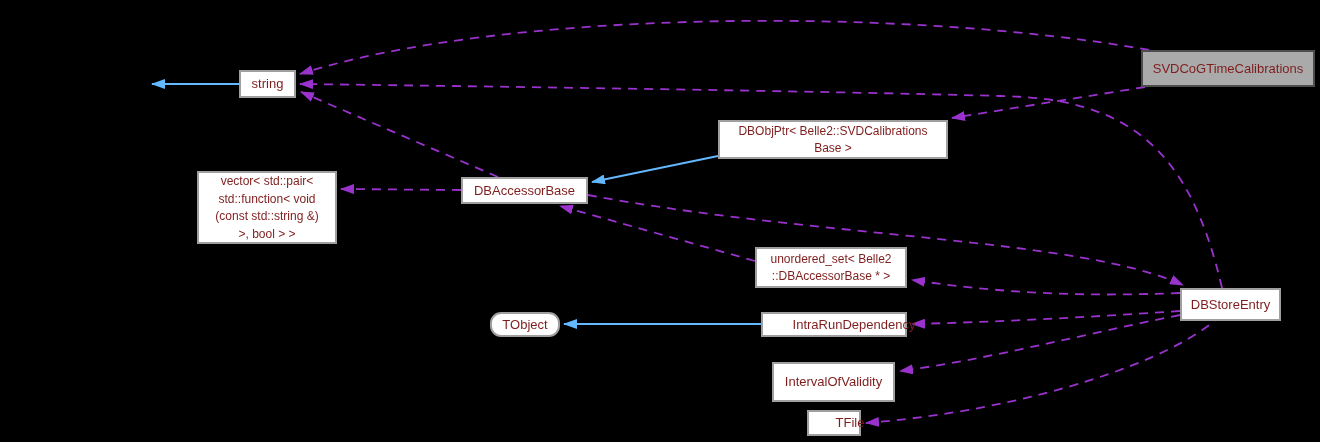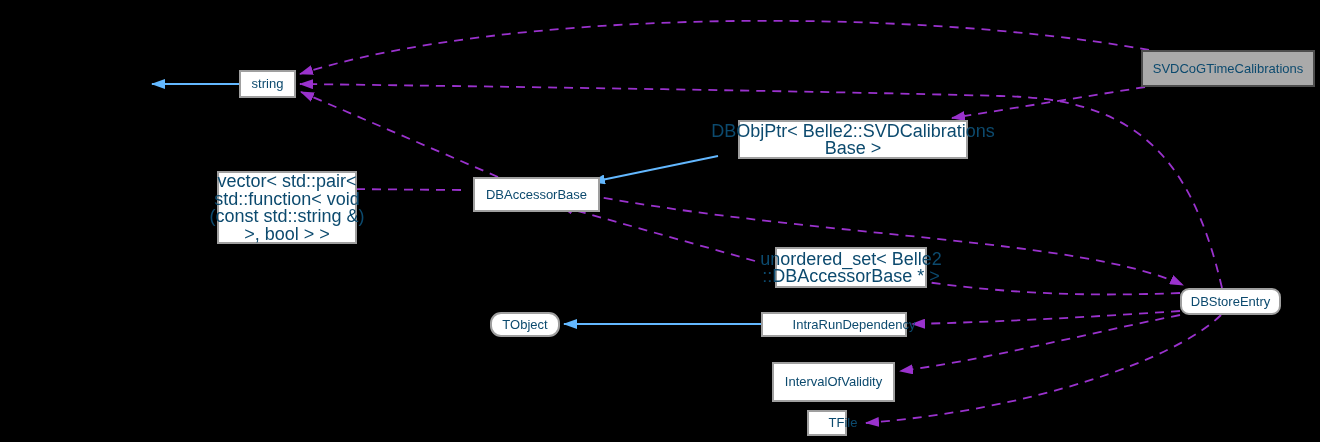--- a/index.html
+++ b/index.html
@@ -12,48 +12,48 @@
   }
   #edge-layer{position:absolute;left:0;top:0;width:1320px;height:442px;}
   .edge{fill:none;stroke-width:1.8px;}
   .edge-usage{stroke:#9a32cd;stroke-dasharray:9 7;}
   .edge-inherit{stroke:#63b8ff;}
   .node{
     position:absolute;
     box-sizing:border-box;
     background:#ffffff;
     border:2px solid #9f9f9f;
-    color:#0c4a6e;
+    color:#7f1d1d;
     display:flex;
     flex-direction:column;
     align-items:center;
     justify-content:center;
     text-align:center;
     font-size:13px;
     line-height:16px;
   }
   .node span{display:block;white-space:nowrap;}
-  .node.multiline{font-size:18px;line-height:16.5px;margin-left:20px;}
+  .node.multiline{font-size:12px;line-height:16.5px;}
   .node.highlight{
     background:#aaaaaa;
     border:2px solid #4d4d4d;
   }
   
   #node-basic-string      {left:6px;   top:70px;  width:142px; height:28px;}
   #node-string            {left:239px; top:70px;  width:57px;  height:28px;}
   #node-svdcog            {left:1141px;top:50px;  width:174px; height:37px;}
   #node-dbobjptr          {left:718px; top:120px; width:230px; height:39px;}
   #node-vector-callbacks  {left:197px; top:171px; width:140px; height:73px;justify-content:space-between;}
-  #node-dbaccessorbase    {left:461px; top:177px; width:127px; height:35px;margin-left:12px;}
+  #node-dbaccessorbase    {left:461px; top:177px; width:127px; height:27px;}
   #node-unordered-set     {left:755px; top:247px; width:152px; height:41px;}
-  #node-dbstoreentry      {left:1180px;top:288px; width:101px; height:27px;border-radius:9px;}
+  #node-dbstoreentry      {left:1180px;top:288px; width:101px; height:33px;}
   #node-tobject           {left:490px; top:312px; width:70px;  height:25px;border-radius:11px;}
   #node-intrarundependency{left:761px; top:312px; width:146px; height:25px;padding-left:40px;}
   #node-intervalofvalidity{left:772px; top:362px; width:123px; height:40px;}
-  #node-tfile             {left:807px; top:410px; width:40px;  height:26px;padding-left:32px;}
+  #node-tfile             {left:807px; top:410px; width:54px;  height:26px;padding-left:32px;}
 </style>
 </head>
 <body>
 
 <div id="canvas">
 
   <svg id="edge-layer" viewBox="0 0 1320 442" xmlns="http://www.w3.org/2000/svg">
     <defs>
       <marker id="ah-usage" markerUnits="userSpaceOnUse" markerWidth="14" markerHeight="10" refX="13" refY="5" orient="auto">
         <path d="M0,0 L14,5 L0,10 z" fill="#9a32cd"></path>

